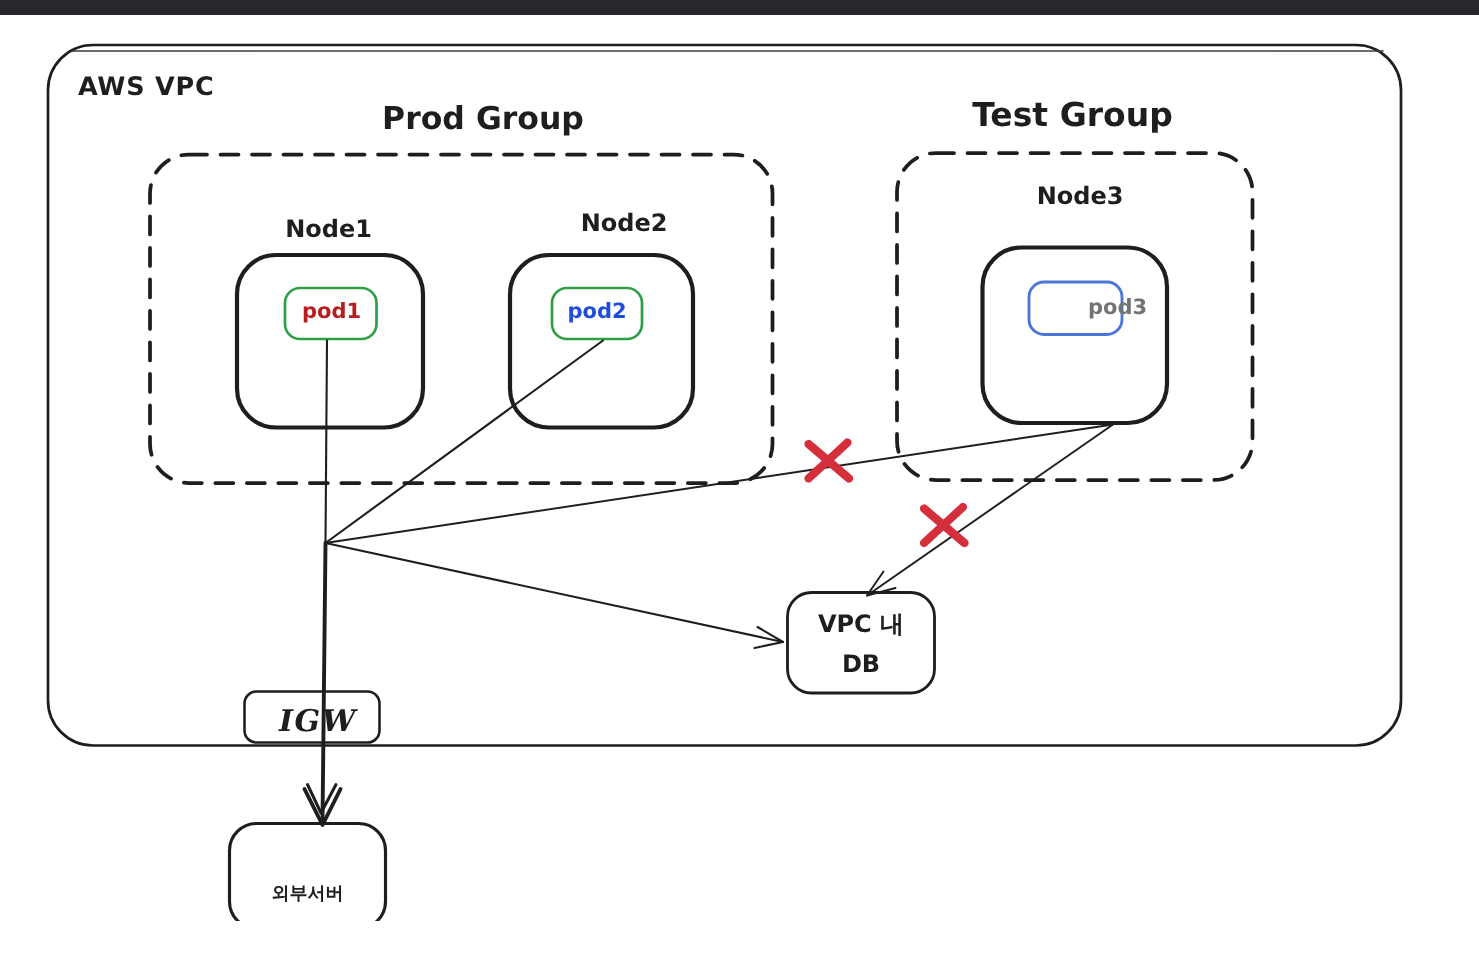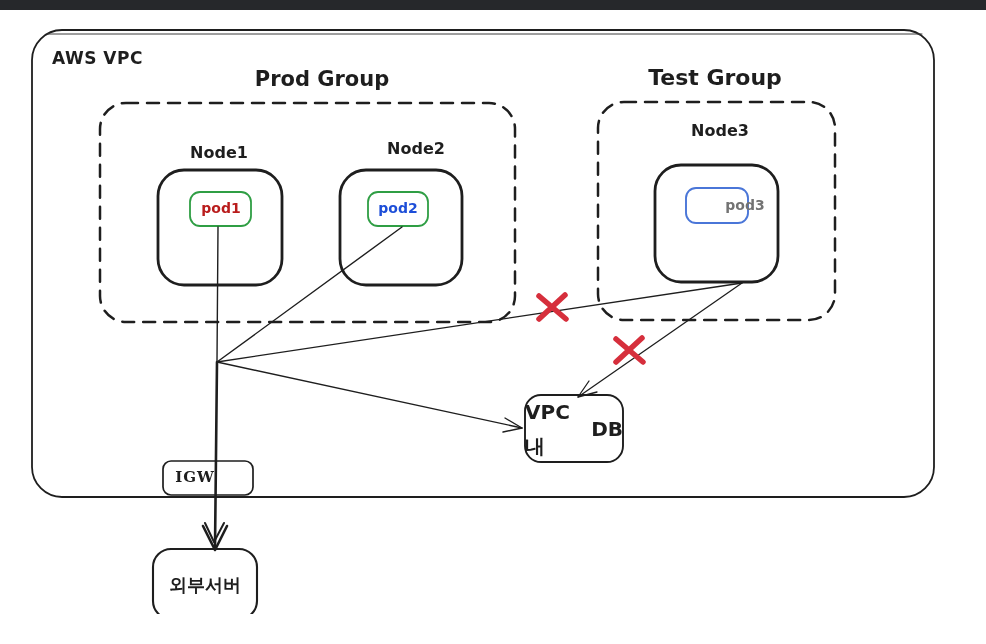--- a/index.html
+++ b/index.html
@@ -21,28 +21,28 @@
   .lbl.test{left:715px;top:65px;font-size:22px;}
   .lbl.n1{left:219px;top:144px;font-size:16px;}
   .lbl.n2{left:400px;top:140px;font-size:16px;margin-left:16px;}
   .lbl.n3{left:720px;top:122px;font-size:16px;}
   .lbl.pod{font-size:14px;}
   .lbl.p1{left:221px;top:200px;color:#b91c1c;}
   .lbl.p2{left:398px;top:200px;color:#1d4ed8;}
   .lbl.p3{left:717px;top:197px;color:#737373;margin-left:28px;}
   .db-text{
     position:absolute;left:525px;top:400px;width:98px;height:58px;
-    display:flex;flex-direction:row;align-items:center;justify-content:center;
-    font-size:20px;font-weight:600;line-height:1.7;
+    display:flex;flex-direction:column;align-items:center;justify-content:center;
+    font-size:16px;font-weight:600;line-height:1.7;
   }
   .lbl.igw{
-    left:195px;top:469px;font-size:15px;font-weight:700;
+    left:212px;top:469px;font-size:20px;font-style:italic;font-weight:700;
     font-family:"DejaVu Serif",serif;letter-spacing:1px;
   }
-  .lbl.ext{left:205px;top:575px;font-size:18px;}
+  .lbl.ext{left:205px;top:589px;font-size:12px;}
 </style>
 </head>
 <body>
 
 <div class="stage">
 
   <div class="bar top"></div>
   <div class="bar bottom"></div>
 
   <svg class="canvas" width="986" height="644" viewBox="0 0 986 644" fill="none" stroke-linecap="round" stroke-linejoin="round">

